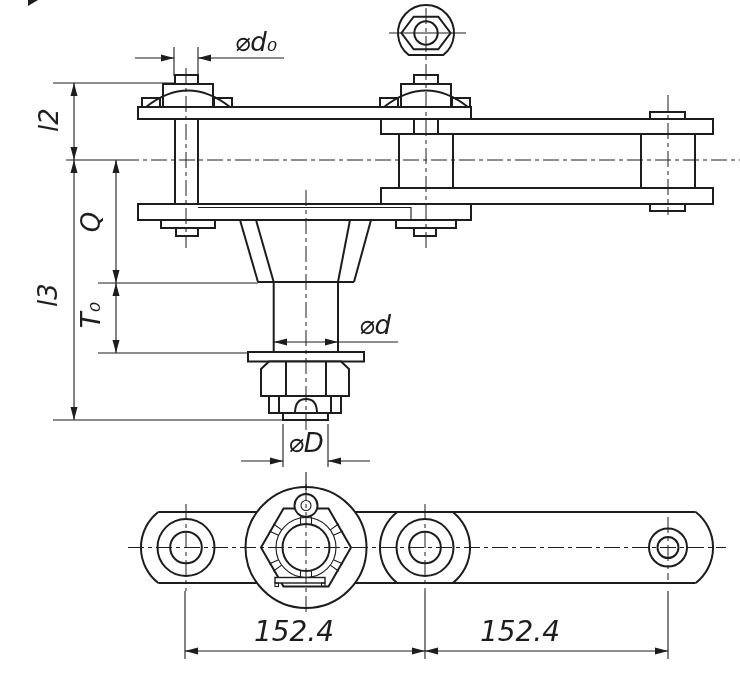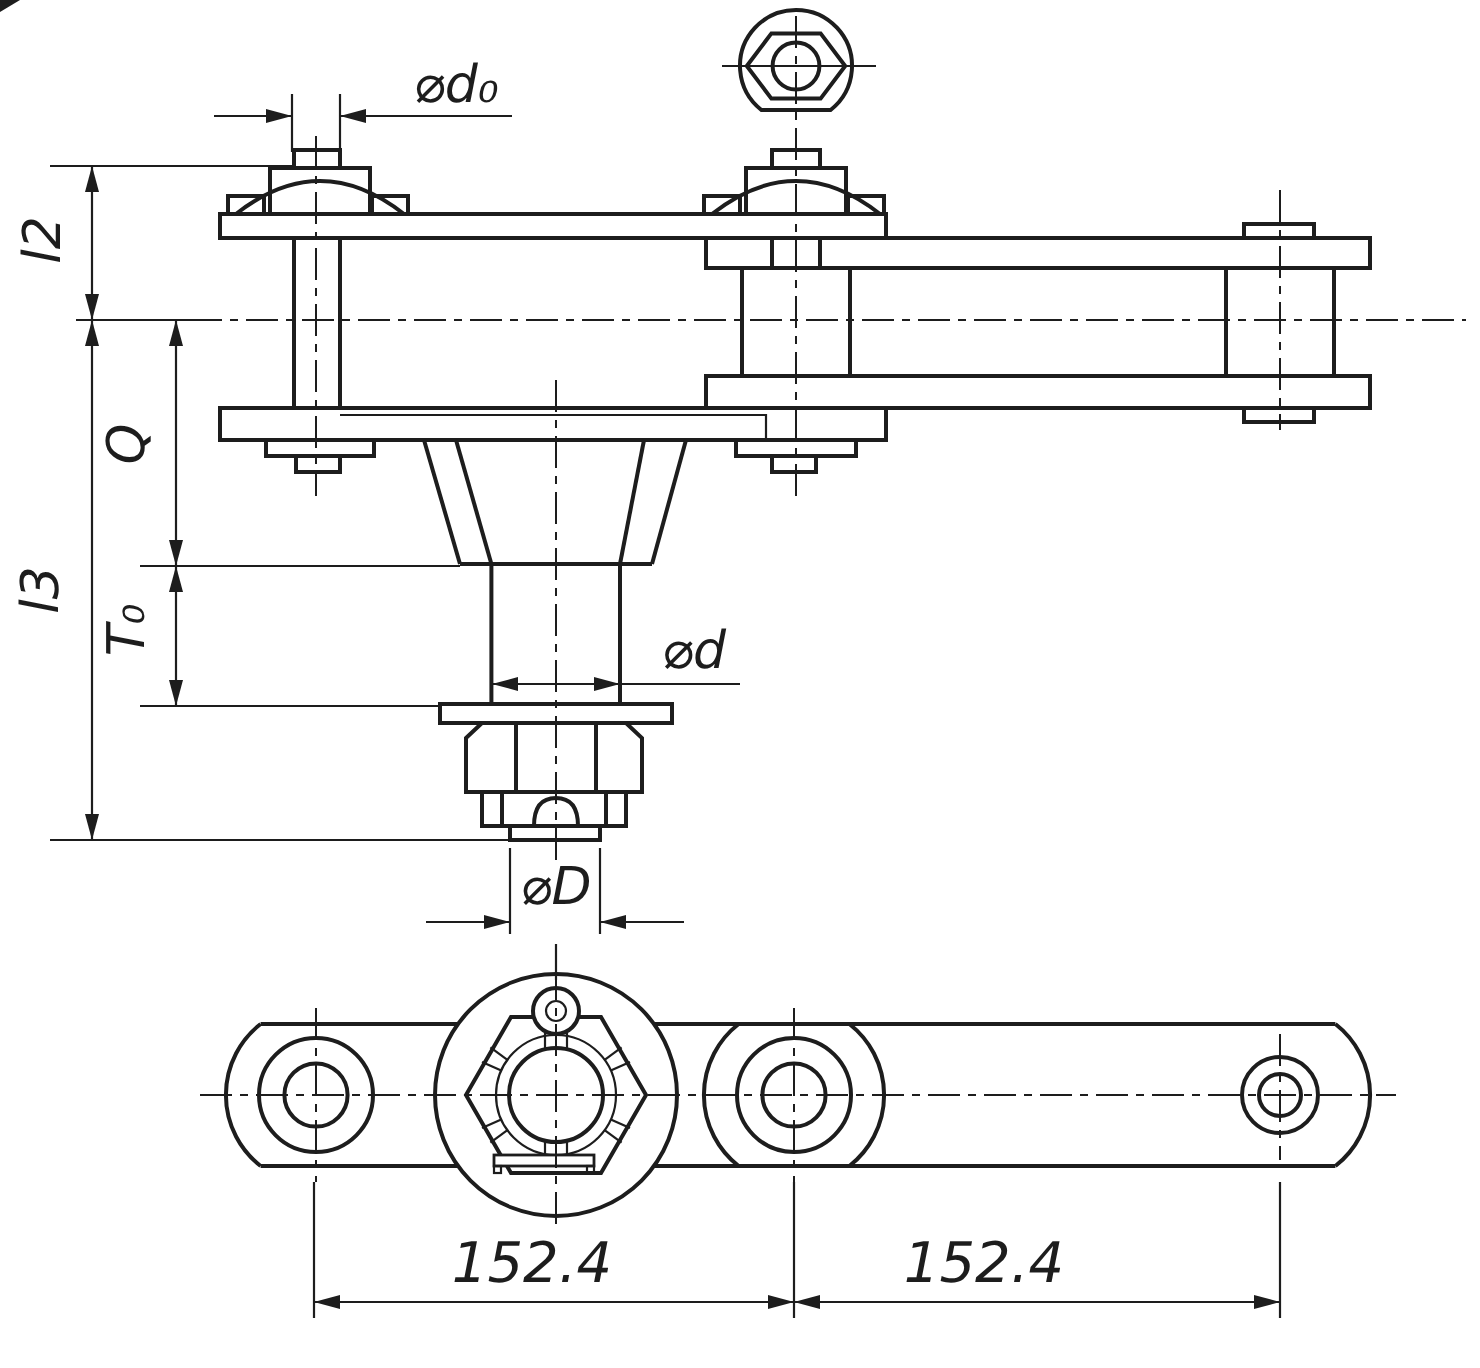--- a/index.html
+++ b/index.html
@@ -2,21 +2,21 @@
 <html><head>
 <meta charset="utf-8">
 <style>
   html,body{margin:0;padding:0;}
   body{
     width:740px;height:684px;
     background:#ffffff;
     font-family:"DejaVu Sans",sans-serif;
     overflow:hidden;
   }
-  .canvas-wrap{position:relative;width:584px;height:684px;}
+  .canvas-wrap{position:relative;width:584px;height:684px;margin-left:28px;}
   svg{display:block;}
   
   .ol   {stroke:#1d1d1d;stroke-width:2;fill:none;}
   .olw  {stroke:#1d1d1d;stroke-width:2;fill:#ffffff;}
   .thin {stroke:#1d1d1d;stroke-width:1.1;fill:none;}
   .dim  {stroke:#1d1d1d;stroke-width:1.1;fill:none;}
   .cl   {stroke:#1d1d1d;stroke-width:1;fill:none;stroke-dasharray:16 4 4 4;}
   .arrow{fill:#1d1d1d;stroke:none;}
   .mark {fill:#1d1d1d;stroke:none;}
   .dtext{

